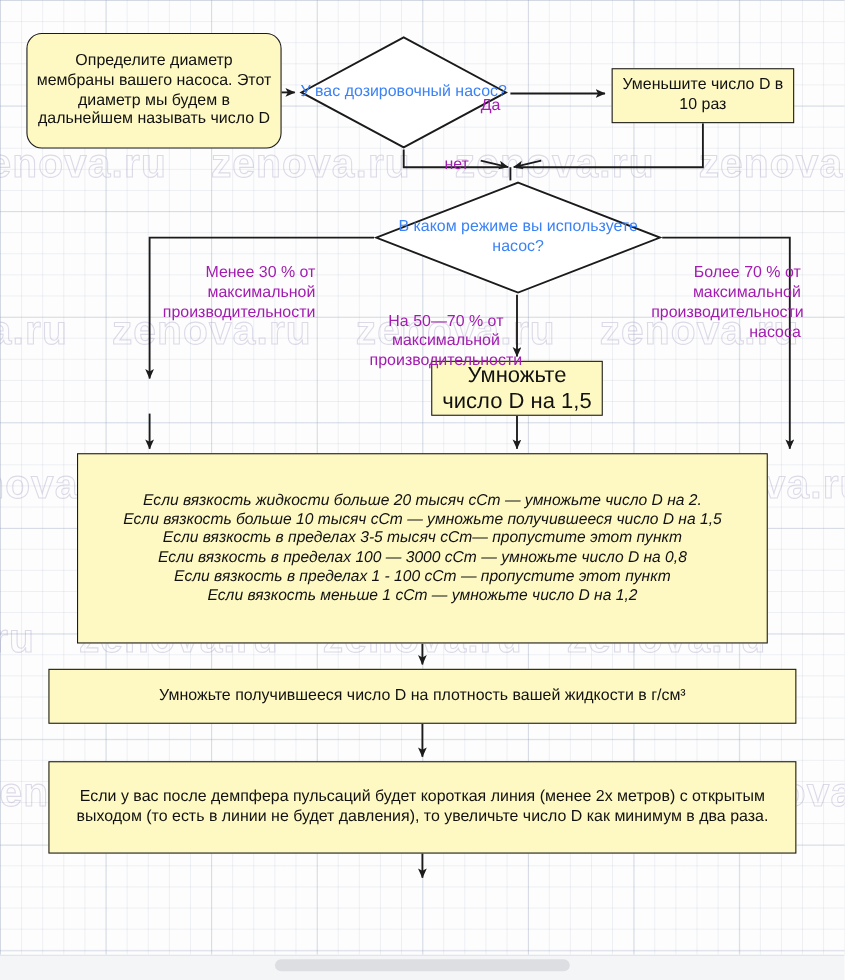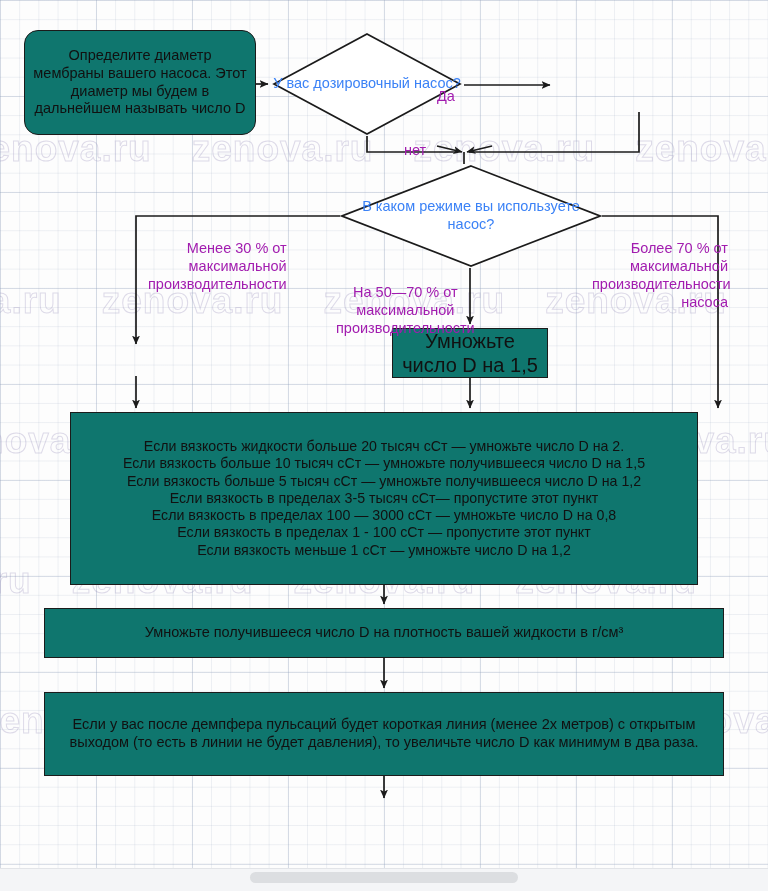--- a/index.html
+++ b/index.html
@@ -65,21 +65,21 @@
     position: absolute;
     left: 0; top: 0;
     width: 768px;
     height: 868px;
     pointer-events: none;
   }
   
   .node {
     position: absolute;
     box-sizing: border-box;
-    background: #0f766e;
+    background: #fef9c3;
     border: 1.6px solid #1b1b1b;
     color: #111111;
     display: flex;
     align-items: center;
     justify-content: center;
     text-align: center;
     line-height: 1.22;
   }
   .node-rounded { border-radius: 14px; }
   .node-inner { padding: 2px 8px; width: 100%; }
@@ -98,20 +98,21 @@
     font-size: 14.5px;
   }
   #node-mul15 {
     left: 392px; top: 328px; width: 156px; height: 50px;
     font-size: 20px;
   }
   #node-visc {
     left: 70px; top: 412px; width: 628px; height: 173px;
     font-size: 14.2px;
     align-items: center;
+    font-style: italic;
   }
   #node-visc .node-inner { padding: 6px 10px; }
   .visc-line { white-space: nowrap; }
   #node-density {
     left: 44px; top: 608px; width: 680px; height: 50px;
     font-size: 14.5px;
   }
   #node-damper {
     left: 44px; top: 692px; width: 680px; height: 84px;
     font-size: 14.5px;
@@ -229,38 +230,40 @@
     <div class="node-inner">Определите диаметр мембраны вашего насоса. Этот диаметр мы будем в дальнейшем называть число D</div>
   </div>
 
   <div class="diamond-wrap" id="diamond-dosing">
     <svg width="190" height="104" viewBox="0 0 190 104">
       <polygon points="95,2 188,52 95,102 2,52" fill="#ffffff" stroke="#1b1b1b" stroke-width="1.7"></polygon>
     </svg>
     <div class="diamond-label">У вас дозировочный насос?</div>
   </div>
 
+  <div class="node" id="node-reduce">
+    <div class="node-inner">Уменьшите число D в 10 раз</div>
+  </div>
 
   <div class="diamond-wrap" id="diamond-mode">
     <svg width="262" height="104" viewBox="0 0 262 104">
       <polygon points="131,2 260,52 131,102 2,52" fill="#ffffff" stroke="#1b1b1b" stroke-width="1.7"></polygon>
     </svg>
     <div class="diamond-label">В каком режиме вы используете насос?</div>
   </div>
 
 
   <div class="node" id="node-mul15">
     <div class="node-inner">Умножьте число D на 1,5</div>
   </div>
 
   <div class="node" id="node-visc">
     <div class="node-inner" id="visc-inner">
         <div class="visc-line">Если вязкость жидкости больше 20 тысяч сСт — умножьте число D на 2.</div>
         <div class="visc-line">Если вязкость больше 10 тысяч сСт — умножьте получившееся число D на 1,5</div>
-        <div class="visc-line">Если вязкость больше 5 тысяч сСт — умножьте получившееся число D на 1,2</div>
         <div class="visc-line">Если вязкость в пределах 3-5 тысяч сСт— пропустите этот пункт</div>
         <div class="visc-line">Если вязкость в пределах 100 — 3000 сСт — умножьте число D на 0,8</div>
         <div class="visc-line">Если вязкость в пределах 1 - 100 сСт — пропустите этот пункт</div>
         <div class="visc-line">Если вязкость меньше 1 сСт — умножьте число D на 1,2</div>
       </div>
   </div>
 
   <div class="node" id="node-density">
     <div class="node-inner">Умножьте получившееся число D на плотность вашей жидкости в г/см³</div>
   </div>

